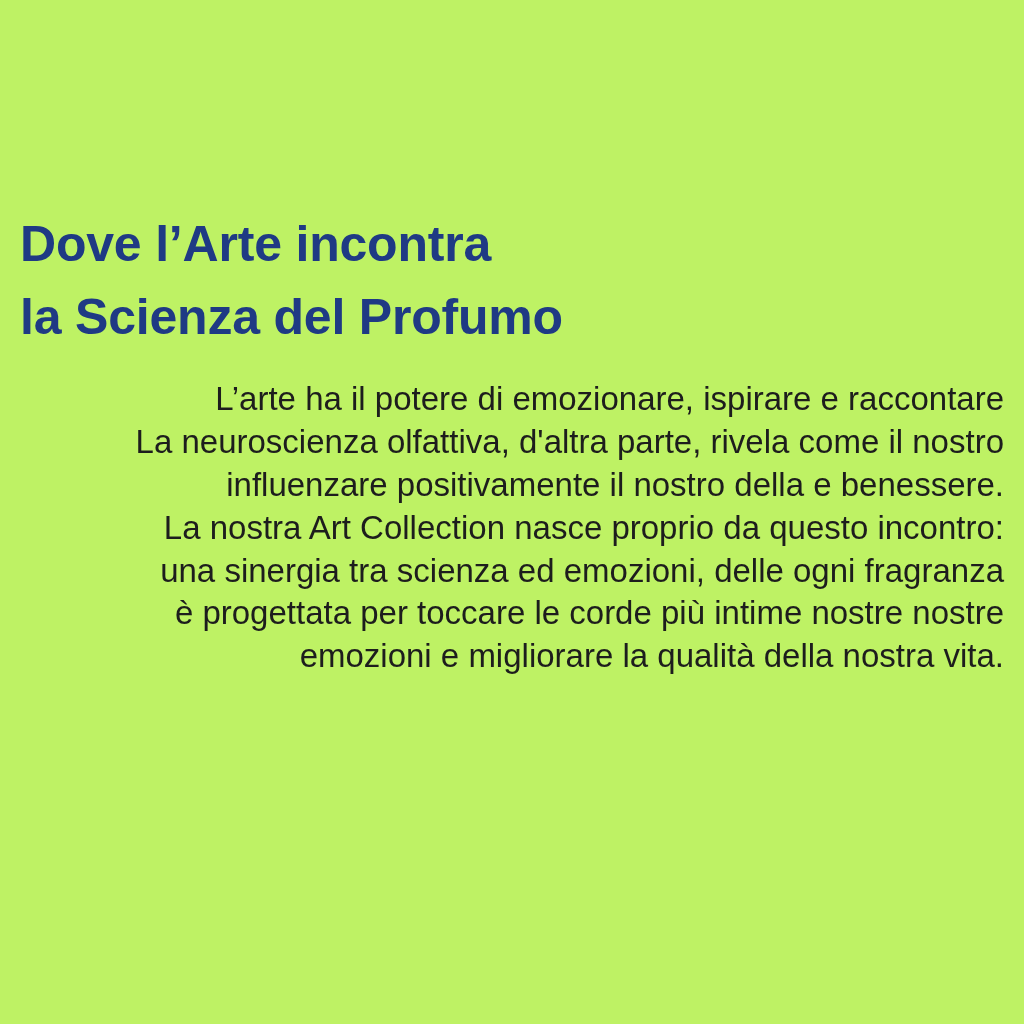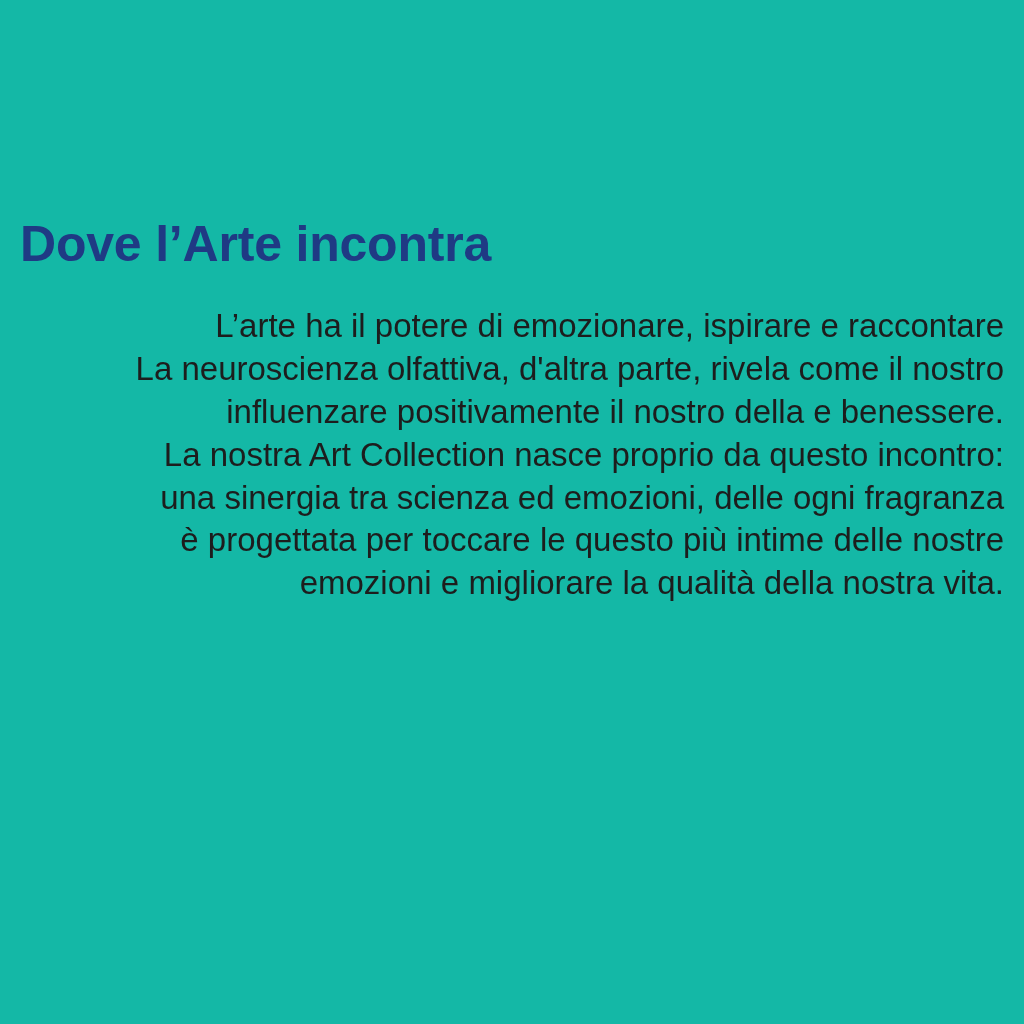--- a/index.html
+++ b/index.html
@@ -10,21 +10,21 @@
     width: 1024px;
     height: 1024px;
     background: #ffffff;
     font-family: "Liberation Sans", sans-serif;
     overflow: hidden;
   }
   .page {
     position: relative;
     width: 1024px;
     height: 1024px;
-    background: #14b8a6;
+    background: #bef264;
     box-sizing: border-box;
     padding: 0 4px;
   }
   .content {
     position: absolute;
     left: 20px;
     top: 208px;
     width: 984px;
   }
   .headline {
@@ -53,35 +53,36 @@
   }
 </style>
 </head>
 <body>
 
 <div class="page">
   <div class="content">
 
     <h1 class="headline">
       <span class="line">Dove l’Arte incontra</span>
+      <span class="line">la Scienza del Profumo</span>
     </h1>
 
     <div class="body-copy">
 
       <div>
         <span class="line">L’arte ha il potere di emozionare, ispirare e raccontare</span>
       </div>
 
       <div>
         <span class="line">La neuroscienza olfattiva, d'altra parte, rivela come il nostro</span>
         <span class="line">influenzare positivamente il nostro della e benessere.</span>
       </div>
 
       <div>
         <span class="line">La nostra Art Collection nasce proprio da questo incontro:</span>
         <span class="line">una sinergia tra scienza ed emozioni, delle ogni fragranza</span>
-        <span class="line">è progettata per toccare le questo più intime delle nostre</span>
+        <span class="line">è progettata per toccare le corde più intime nostre nostre</span>
         <span class="line">emozioni e migliorare la qualità della nostra vita.</span>
       </div>
 
     </div>
   </div>
 </div>
 
 </body></html>

